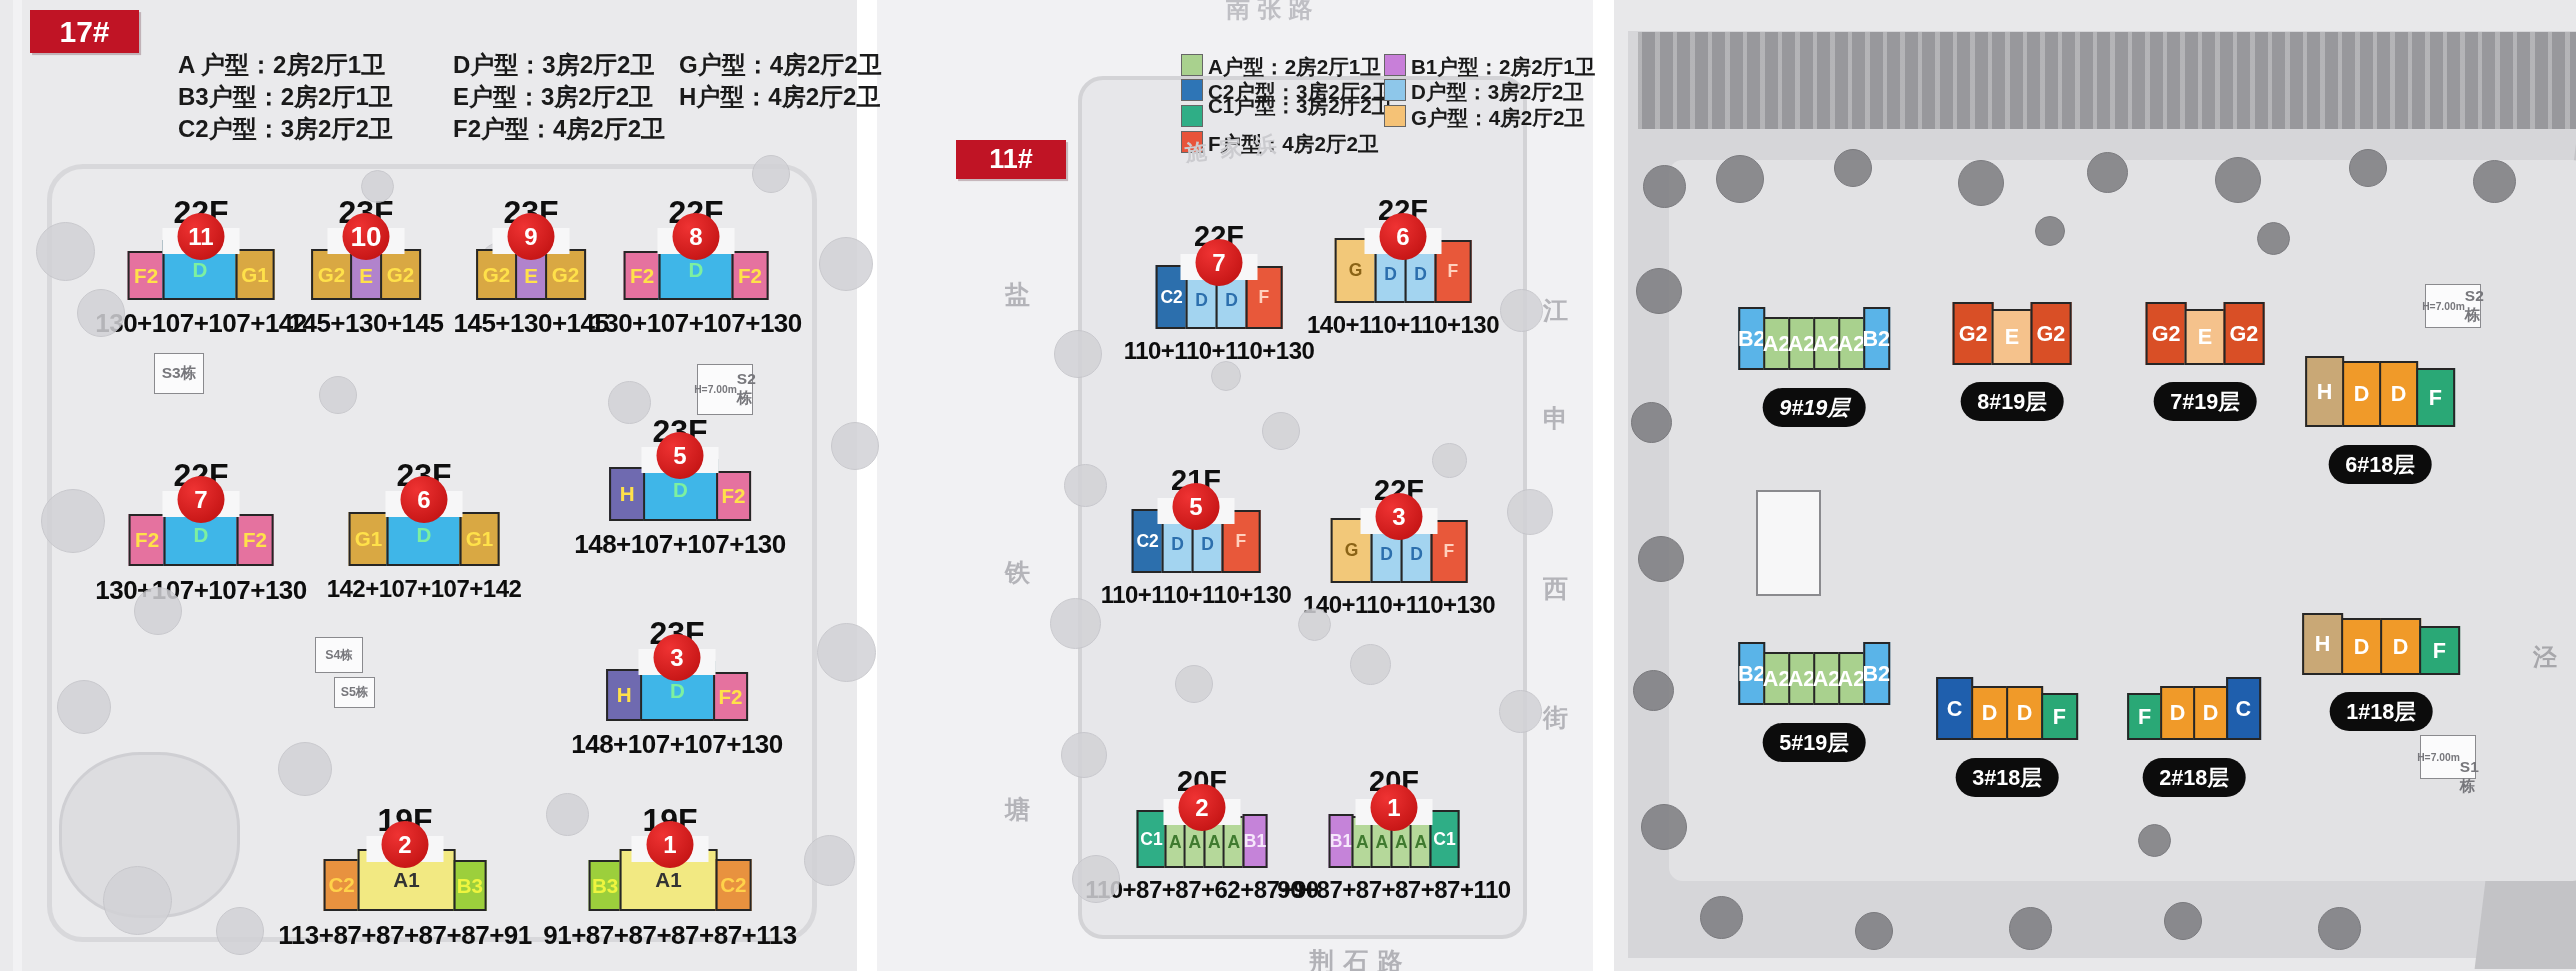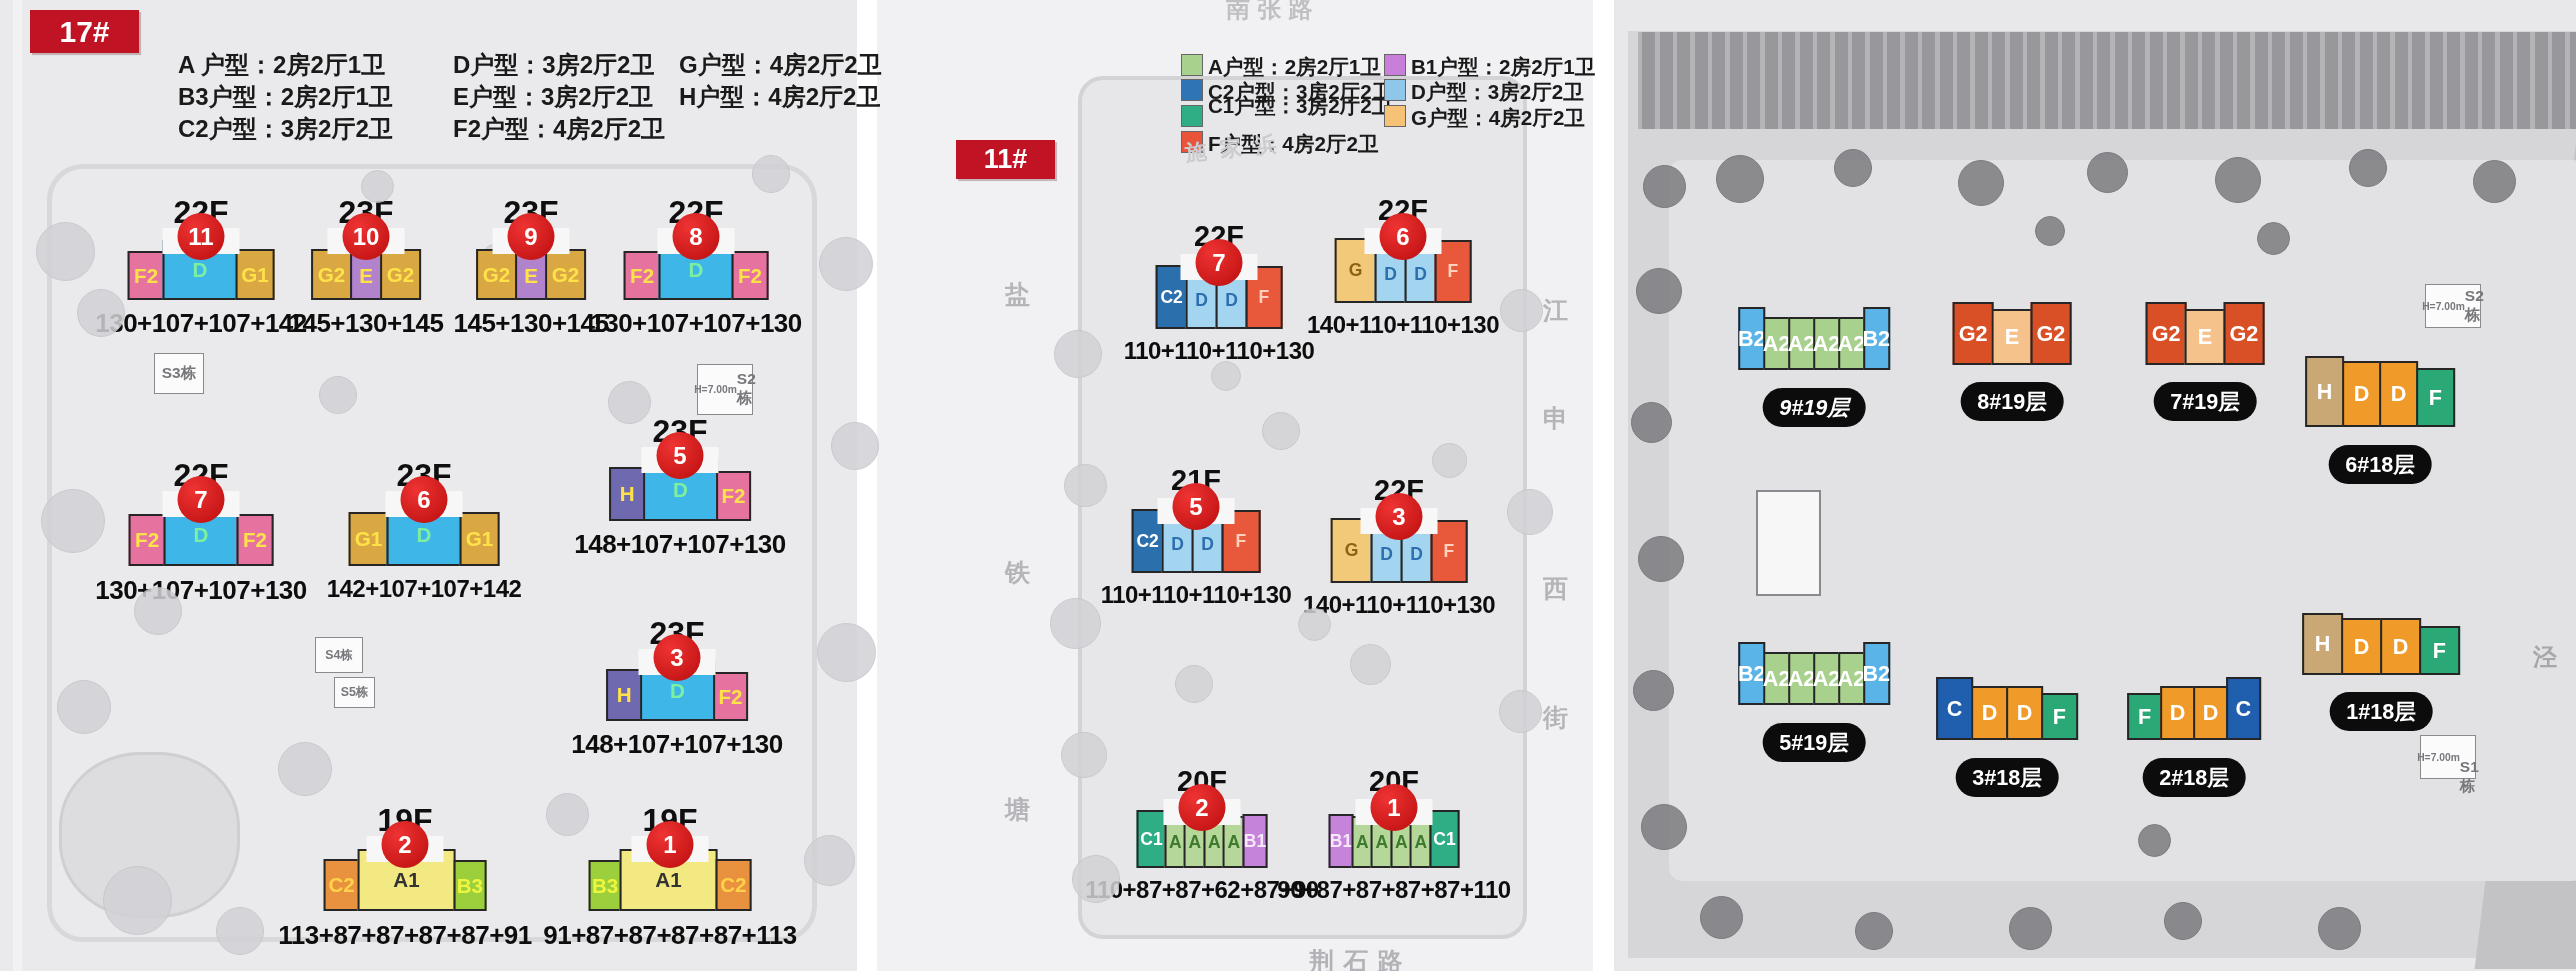--- a/index.html
+++ b/index.html
@@ -50,21 +50,21 @@
 
   <div class="decor" style="left:1078px;top:76px;width:441px;height:855px;background:#e7e7ea;border:4.1px solid #d3d3d6;border-radius:25px"></div>
 
   <div class="decor" style="left:1628px;top:31px;width:1046px;height:927px;background:#d6d6d9"></div>
   <div class="decor" style="left:1638px;top:32px;width:1020px;height:97px;background:#98989c;background-image:repeating-linear-gradient(90deg,rgba(255,255,255,.28) 0 4.1px,transparent 4.1px 17.5px)"></div>
   <div class="decor" style="left:2591px;top:20.6px;width:118px;height:948px;background:#c3c3c6;transform:skewX(-7deg);transform-origin:top"></div>
   <div class="decor" style="left:1669px;top:160px;width:917px;height:721px;background:#e2e2e4;border-radius:13.4px"></div>
   <div class="decor" style="left:1756px;top:490px;width:61px;height:102px;background:#f7f7f8;border:2.1px solid #8a8a8e"></div>
 
   <div class="badge" style="left:30px;top:10.3px;width:109px;height:43px;font-size:30px">17#</div>
-  <div class="badge" style="left:956px;top:140px;width:99px;height:39px;font-size:27px">11#</div>
+  <div class="badge" style="left:956px;top:140px;width:110px;height:39px;font-size:27px">11#</div>
 
   <div class="road-label" style="left:1226px;top:-7.2px;font-size:24px;letter-spacing:7.2px">南张路</div>
   <div class="road-label" style="left:1309px;top:945px;font-size:25px;letter-spacing:9.3px;color:#b2b2b7">荆石路</div>
   <div class="road-label" style="left:1185px;top:133px;font-size:21.6px;letter-spacing:13.4px;color:#cbcbcf;transform:rotate(-6deg)">施家浜</div>
   <div class="road-label" style="left:2533px;top:641px;font-size:24px;color:#a7a7ab">泾</div>
 
   <div id="dyn">
       <div class="building" style="left: -31px; top: 142px;">
         <div class="floor" style="top: 52px; font-size: 32px;">22F</div>
         <div class="notch" style="top: 86px; width: 77px; height: 26px;"></div>
@@ -72,21 +72,21 @@
         <div class="units" style="top: 103px; height: 55px;">
           <div class="unit" style="width: 37px; height: 49px; background: rgb(229, 114, 159); color: rgb(255, 225, 74); font-size: 20.6px;">F2</div>
           <div class="unit" style="width: 75px; height: 60px; background: rgb(63, 182, 232); color: rgb(125, 240, 160); font-size: 20.6px;">D</div>
           <div class="unit" style="width: 39px; height: 51px; background: rgb(217, 168, 67); color: rgb(255, 225, 74); font-size: 20.6px;">G1</div>
         </div>
         <div class="areas" style="top: 166px; font-size: 26px;">130+107+107+142</div>
       </div>
       <div class="building" style="left: 134px; top: 142px;">
         <div class="floor" style="top: 52px; font-size: 32px;">23F</div>
         <div class="notch" style="top: 86px; width: 77px; height: 26px;"></div>
-        <div class="bnum" style="top: 71px; font-size: 24px;">10</div>
+        <div class="bnum" style="top: 71px; font-size: 28px;">10</div>
         <div class="units" style="top: 103px; height: 55px;">
           <div class="unit" style="width: 41px; height: 51px; background: rgb(217, 168, 67); color: rgb(255, 225, 74); font-size: 20.6px;">G2</div>
           <div class="unit" style="width: 32px; height: 48px; background: rgb(177, 131, 204); color: rgb(255, 225, 74); font-size: 20.6px;">E</div>
           <div class="unit" style="width: 41px; height: 51px; background: rgb(217, 168, 67); color: rgb(255, 225, 74); font-size: 20.6px;">G2</div>
         </div>
         <div class="areas" style="top: 166px; font-size: 26px;">145+130+145</div>
       </div>
       <div class="building" style="left: 299px; top: 142px;">
         <div class="floor" style="top: 52px; font-size: 32px;">23F</div>
         <div class="notch" style="top: 86px; width: 77px; height: 26px;"></div>

